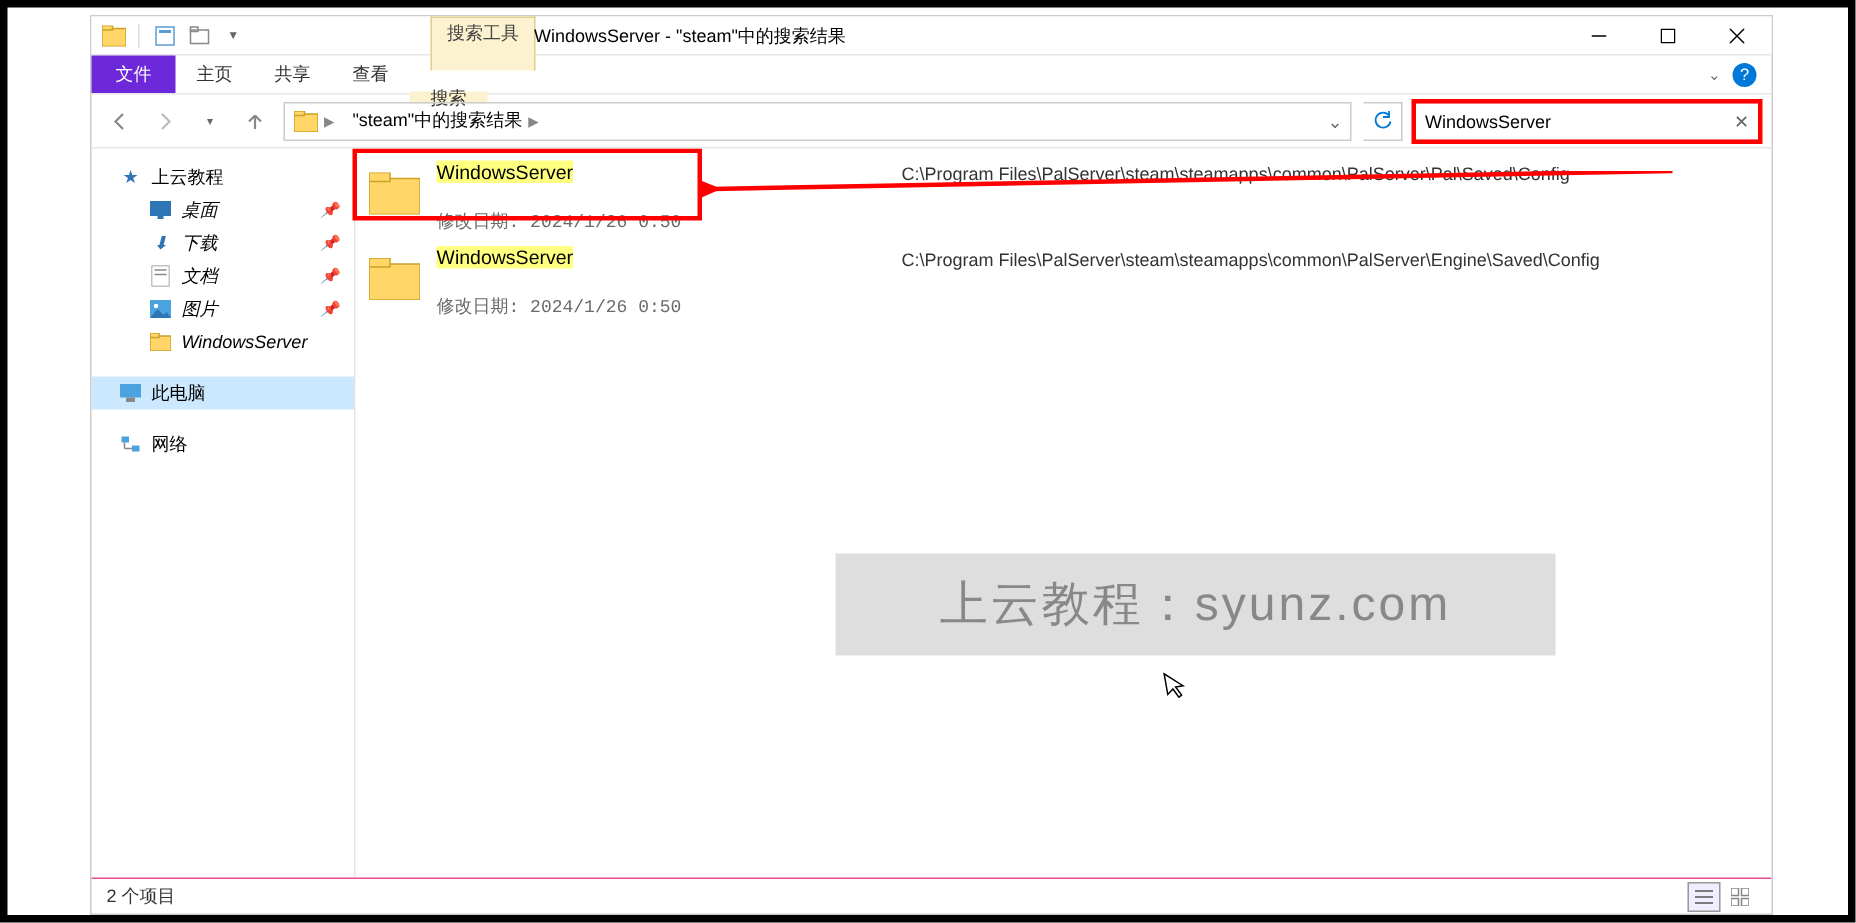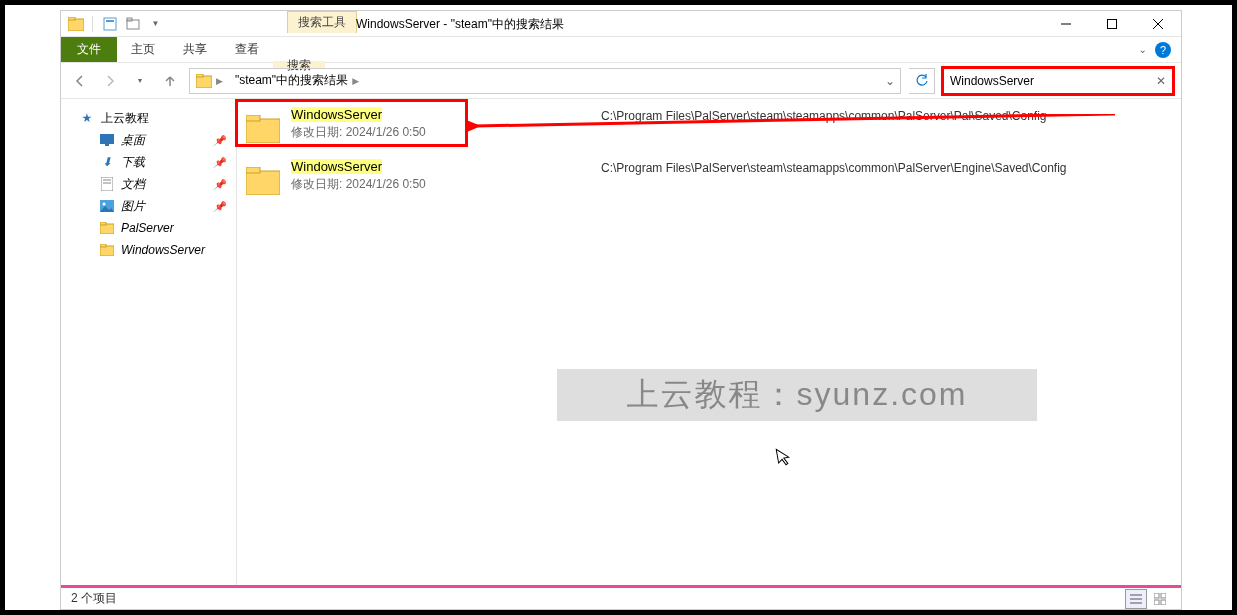--- a/index.html
+++ b/index.html
@@ -2,26 +2,26 @@
 <html><head>
   <meta charset="utf-8">
   <style>
     * { box-sizing: border-box; margin: 0; padding: 0; }
     body { font-family: "Microsoft YaHei", "Segoe UI", sans-serif; font-size: 12px; background: #fff; width: 1237px; height: 615px; position: relative; border: 5px solid #000; }
     .window { position: absolute; left: 55px; top: 5px; width: 1122px; height: 600px; background: #fff; border: 1px solid #ccc; display: flex; flex-direction: column; }
     .titlebar { height: 26px; display: flex; align-items: center; background: #fff; border-bottom: 1px solid #e5e5e5; }
     .titlebar-left { display: flex; align-items: center; gap: 6px; padding-left: 6px; }
     .ti-icon { width: 17px; height: 17px; display:inline-flex; align-items:center; justify-content:center;}
     .ti-sep { width:1px; height:16px; background:#ddd; margin:0 2px;}
-    .titlebar-tab { position: absolute; left: 226px; top: 0; background: #fdf2d0; border: 1px solid #e0d090; border-bottom: none; height: 22px; padding: 2px 10px; font-size: 12px; color: #444; }
+    .titlebar-tab { position: absolute; left: 226px; top: 0; background: #fdf2d0; border: 1px solid #e0d090; border-bottom: none; height: 36px; padding: 2px 10px; font-size: 12px; color: #444; }
     .titlebar-title { position:absolute; left: 295px; top: 5px; font-size: 12px; color: #000; }
     .titlebar-btns { margin-left: auto; display: flex; }
     .tbtn { width: 46px; height: 26px; display:flex; align-items:center; justify-content:center; font-size:14px; color:#333;}
     .ribbon { height: 26px; display: flex; align-items: stretch; border-bottom: 1px solid #e5e5e5; }
-    .ribbon-file { background: #4d7c0f; color: #fff; padding: 4px 16px; display:flex; align-items:center;}
+    .ribbon-file { background: #6d28d9; color: #fff; padding: 4px 16px; display:flex; align-items:center;}
     .ribbon-tab { padding: 4px 14px; color: #333; display:flex; align-items:center;}
     .ribbon-tab.active { background: #fdf2d0; margin-top: 24px; }
     .ribbon-right { margin-left:auto; display:flex; align-items:center; gap:8px; padding-right:10px;}
     .navrow { height: 36px; display: flex; align-items: center; padding: 4px 8px; gap: 8px; border-bottom: 1px solid #e5e5e5;}
     .navbtn { width:22px; height:22px; display:flex; align-items:center; justify-content:center; color:#666;}
     .addressbar { flex: 1; height: 26px; border: 1px solid #ccc; display: flex; align-items: center; }
     .crumb { padding: 0 6px; display:flex; align-items:center; gap:4px; height:100%;}
     .crumb-sep { color:#888; font-size:9px;}
     .addr-drop { margin-left:auto; width:20px; display:flex; align-items:center; justify-content:center; color:#666;}
     .refresh-box { width:26px; height:26px; border:1px solid #ccc; border-left:none; display:flex; align-items:center; justify-content:center; color:#0078d7;}
@@ -36,27 +36,27 @@
     .tree-item.selected { background: #cce8ff; }
     .tree-icon { width:16px; height:16px; display:inline-flex; align-items:center; justify-content:center; font-size:12px;}
     .pin { margin-left:auto; margin-right:10px; color:#888; font-size:10px;}
     .tree-group-sep { height: 12px; }
     .results { flex: 1; position: relative; padding: 4px 0;}
     .result-row { display: flex; align-items: flex-start; padding: 4px 8px; gap: 10px; }
     .result-icon { width: 36px; height: 44px; display:flex; align-items:center; justify-content:center;}
     .result-main { width: 300px; }
     .result-name { font-size: 13px; }
     .result-name .hl { background: #ffff80; }
-    .result-date { font-size: 12px; color: #6a6a6a; margin-top: 2px;}
+    .result-date { font-size: 12px; color: #6a6a6a; margin-top: 17px; font-family: Liberation Mono, monospace;}
     .result-path { flex: 1; font-size: 12px; color: #333; padding-top: 2px;}
     .highlight-box { position:absolute; border: 3px solid #ff0000; pointer-events:none;}
     .arrow-svg { position:absolute; pointer-events:none; }
-    .watermark { position:absolute; left:320px; top:270px; width:480px; height:52px; background:rgba(200,200,200,0.6); display:flex; align-items:center; justify-content:center; font-size:32px; color:#888; letter-spacing:2px;}
+    .watermark { position:absolute; left:320px; top:270px; width:480px; height:68px; background:rgba(200,200,200,0.6); display:flex; align-items:center; justify-content:center; font-size:32px; color:#888; letter-spacing:2px;}
     .cursor { position:absolute; left:540px; top:348px; font-size:16px; color:#000; transform: rotate(-10deg);}
-    .statusbar { height: 24px; border-top: 3px solid #ec4899; display:flex; align-items:center; padding: 0 10px; font-size:12px; color:#333;}
+    .statusbar { height: 24px; border-top: 1px solid #ec4899; display:flex; align-items:center; padding: 0 10px; font-size:12px; color:#333;}
     .status-right { margin-left:auto; display:flex; gap:2px;}
     .viewbtn { width:22px; height:20px; border:1px solid transparent; display:flex; align-items:center; justify-content:center;}
     .viewbtn.active { border-color:#999; background:#eef;}
     .help-icon{ width:16px; height:16px; border-radius:50%; background:#0078d7; color:#fff; display:flex; align-items:center; justify-content:center; font-size:11px;}
   </style>
 </head>
 <body>
 
 <div class="window">
 
@@ -203,33 +203,44 @@
         <span>图片</span>
         <span class="pin">📌</span>
       </div>
       <div class="tree-item indent1">
         <span class="tree-icon">
             <svg width="14" height="12">
               <rect x="0" y="2" width="14" height="10" fill="#ffd667" stroke="#c9a227"></rect>
               <rect x="0" y="0" width="6" height="3" fill="#ffd667" stroke="#c9a227"></rect>
             </svg>
           </span>
-        <span>PalServer</span>
-      </div>
-      <div class="tree-item indent1">
-        <span class="tree-icon">
-            <svg width="14" height="12">
-              <rect x="0" y="2" width="14" height="10" fill="#ffd667" stroke="#c9a227"></rect>
-              <rect x="0" y="0" width="6" height="3" fill="#ffd667" stroke="#c9a227"></rect>
-            </svg>
-          </span>
         <span>WindowsServer</span>
       </div>
       <div class="tree-group-sep"></div>
+      <div class="tree-item selected">
+        <span class="tree-icon">
+            <svg width="14" height="12">
+              <rect x="0" y="0" width="14" height="9" fill="#4aa3df"></rect>
+              <rect x="4" y="9" width="6" height="3" fill="#888"></rect>
+            </svg>
+          </span>
+        <span>此电脑</span>
+      </div>
       <div class="tree-group-sep"></div>
+      <div class="tree-item">
+        <span class="tree-icon">
+            <svg width="14" height="12">
+              <rect x="1" y="1" width="5" height="4" fill="#4aa3df"></rect>
+              <rect x="8" y="7" width="5" height="4" fill="#4aa3df"></rect>
+              <line x1="3" y1="5" x2="3" y2="9" stroke="#888"></line>
+              <line x1="3" y1="9" x2="8" y2="9" stroke="#888"></line>
+            </svg>
+          </span>
+        <span>网络</span>
+      </div>
     </div>
 
     <div class="results">
       <div class="result-row">
         <div class="result-icon">
           <svg width="34" height="28" viewBox="0 0 34 28">
               <rect x="0" y="4" width="34" height="24" fill="#ffd667" stroke="#c9a227"></rect>
               <rect x="0" y="0" width="14" height="6" fill="#ffd667" stroke="#c9a227"></rect>
             </svg>
         </div>

